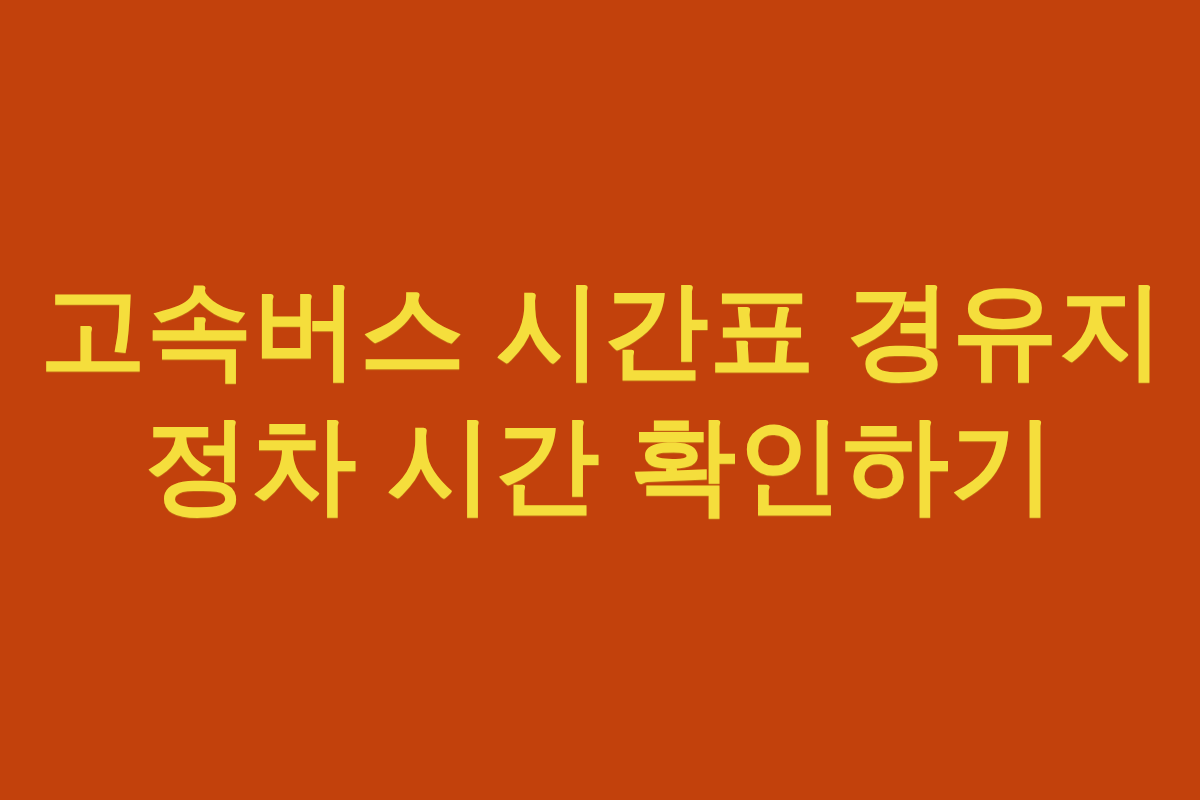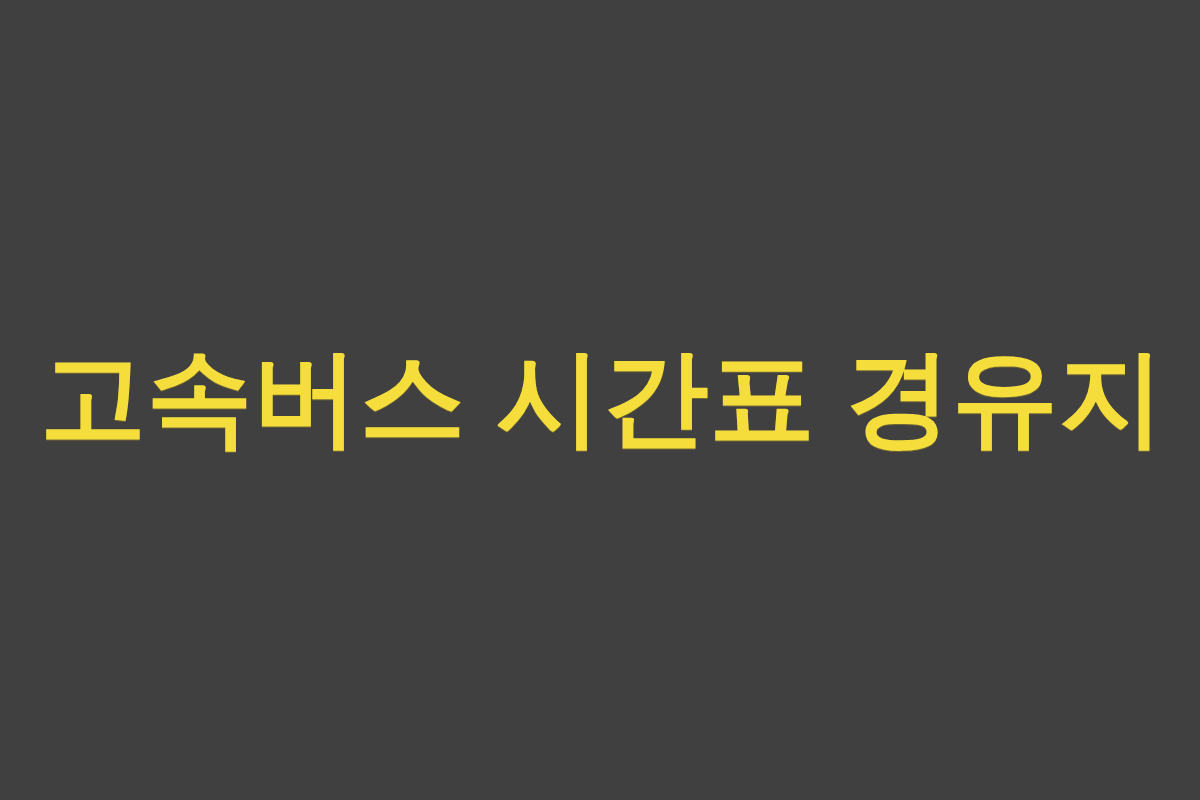--- a/index.html
+++ b/index.html
@@ -44,22 +44,23 @@
     text-shadow: 0 1px 0 rgba(200,175,40,0.35);
   }
 
   .headline-line.line-2 {
     font-size: 106px;
   }
 </style>
 </head>
 <body>
 
-<div id="banner" style="background: #404040;">
+<div id="banner" style="background: #c2410c;">
 
   <div id="headline-block">
 
     <span class="headline-line line-1" style="color: rgb(245, 222, 60);">고속버스 시간표 경유지</span>
 
+    <span class="headline-line line-2" style="color: rgb(245, 222, 60);">정차 시간 확인하기</span>
 
   </div>
 
 </div>
 
 </body></html>

